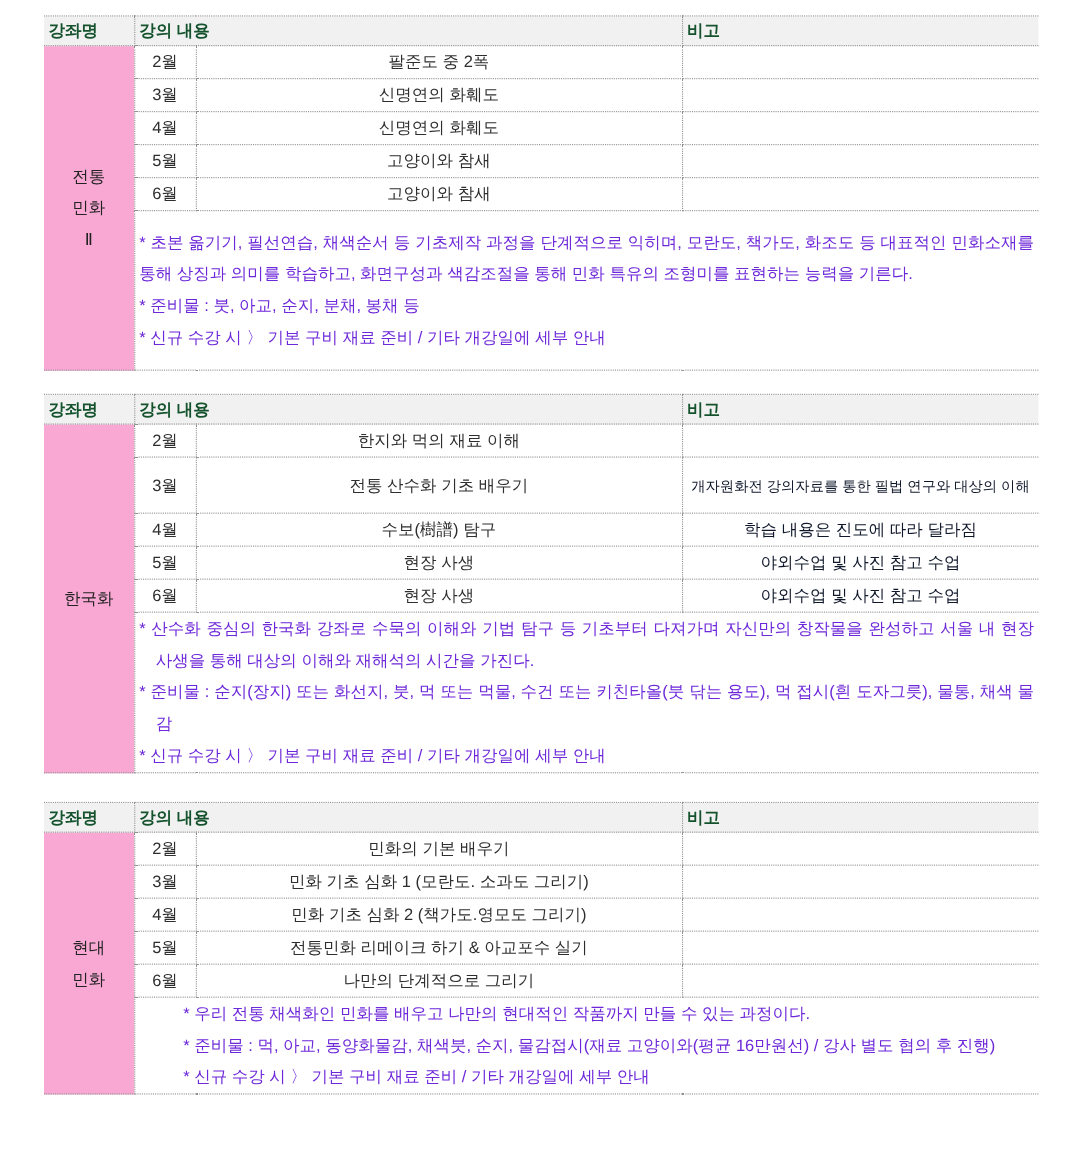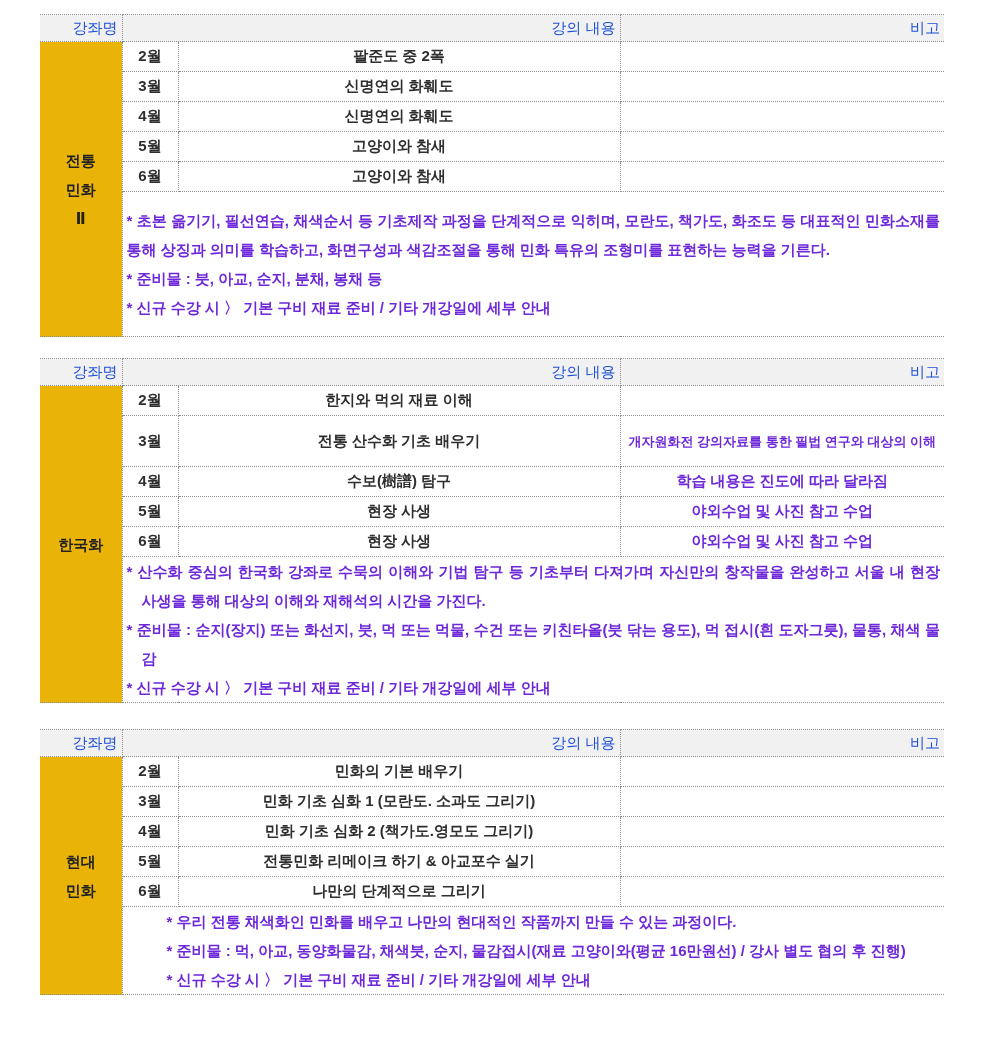--- a/index.html
+++ b/index.html
@@ -21,47 +21,46 @@
   }
   .t1 { margin-top: 14px; }
   .t2 { margin-top: 21px; }
   .t3 { margin-top: 26px; }
 
   .course-table th, .course-table td {
     border: 1px dotted #8f8f8f;
     padding: 0 4px;
     font-size: 15px;
     vertical-align: middle;
-    font-weight: bold;
   }
   .course-table tr > *:first-child { border-left: none; }
   .course-table tr > *:last-child  { border-right: none; }
 
   .course-table th {
     background: #f1f1f1;
-    color: #1d4ed8;
-    font-weight: normal;
+    color: #14532d;
+    font-weight: bold;
     height: 27px;
-    text-align: right;
+    text-align: left;
   }
 
   .month-row td { height: 30px; text-align: center; }
   .month-row.tall td { height: 51px; }
 
   .course-cell {
-    background: #eab308;
+    background: #f9a8d4;
     text-align: center;
     white-space: pre-line;
     line-height: 29px;
     font-size: 15px;
     color: #222222;
   }
   .month-cell   { font-size: 15px; }
   .content-cell { font-size: 15px; }
-  .remark-cell  { font-size: 14px; color: #6d28d9; }
+  .remark-cell  { font-size: 14px; color: #0f172a; }
   .remark-cell.small { font-size: 13px; line-height: 19px; }
 
   .notes-cell {
     vertical-align: top;
     text-align: left;
     padding: 6px 10px 8px 11px;
   }
   .notes-cell.h145 { height: 145px; }
   .notes-cell.h86  { height: 86px; padding-left: 44px; }
   .notes-cell p {

